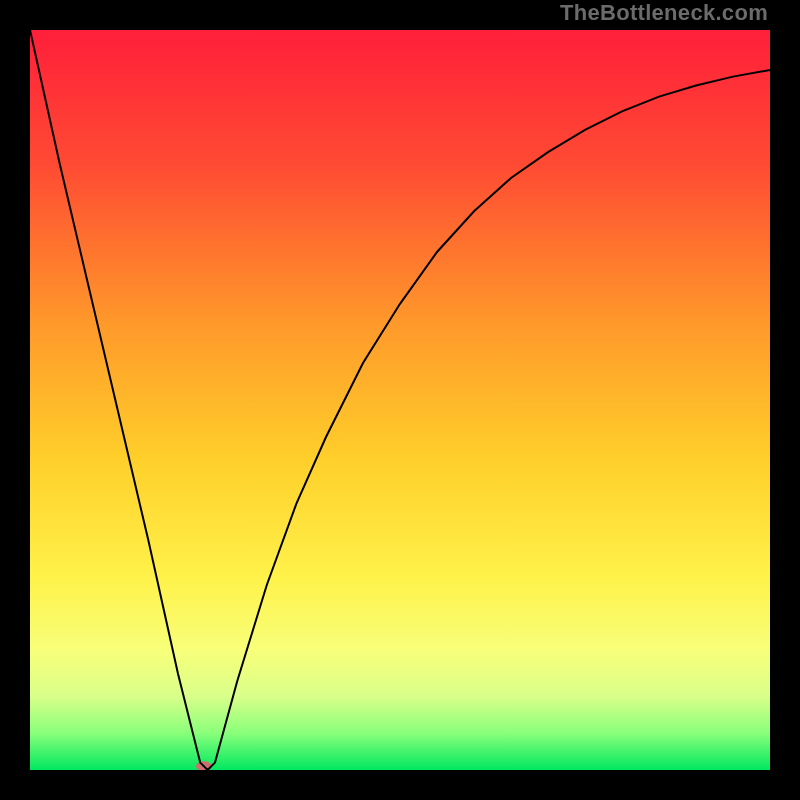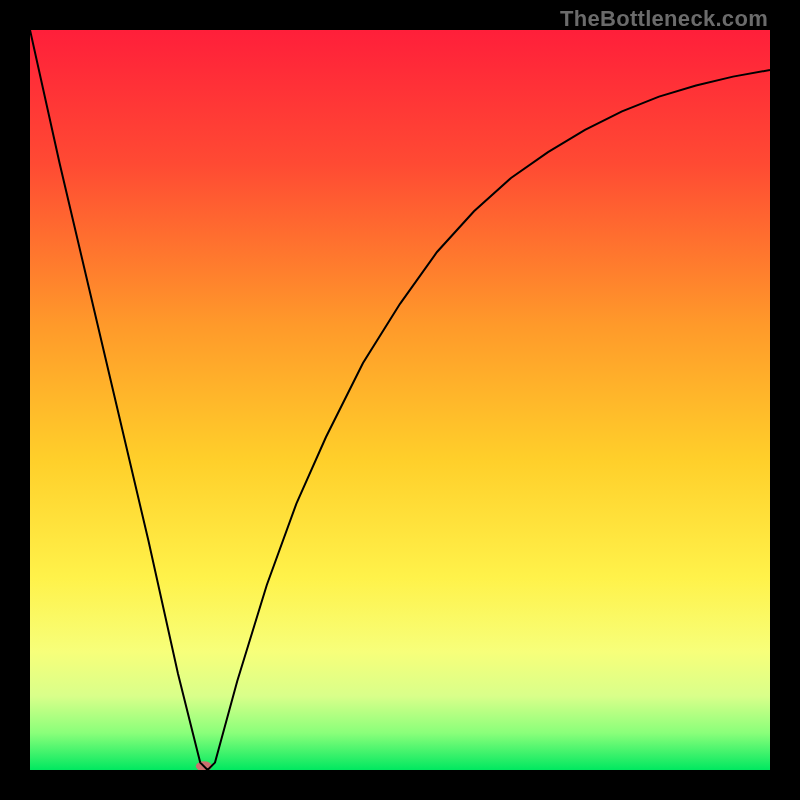--- a/index.html
+++ b/index.html
@@ -21,21 +21,21 @@
     position: absolute;
     left: 30px;
     top: 30px;
     width: 740px;
     height: 740px;
     box-sizing: border-box;
     
   }
   .watermark {
     position: absolute;
-    top: 6px;
+    top: 0;
     right: 32px;
     color: #6b6b6b;
     font-size: 22px;
     font-weight: 600;
     letter-spacing: 0.3px;
     user-select: none;
   }
   svg { display: block; }
 </style>
 </head>

